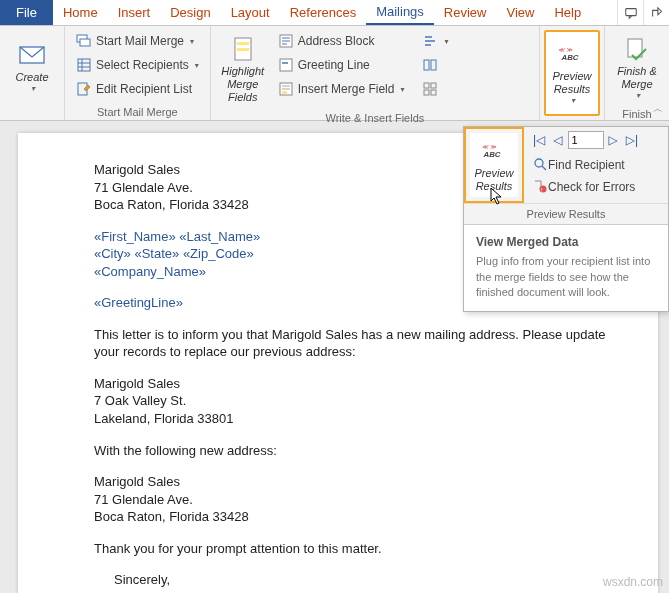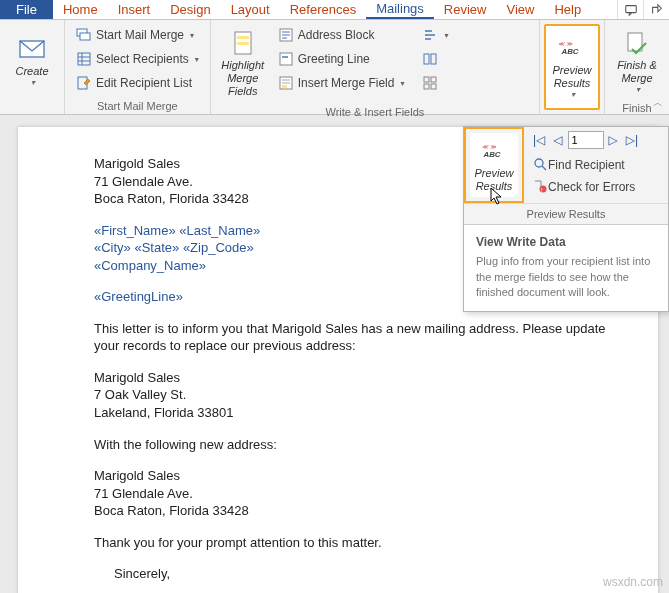--- a/index.html
+++ b/index.html
@@ -1,19 +1,19 @@
 <!DOCTYPE html>
 <html><head>
 <meta charset="utf-8">
 <style>
 * { margin: 0; padding: 0; box-sizing: border-box; font-family: "Segoe UI", Tahoma, sans-serif; }
 body { background: #fff; font-size: 12px; color: #333; width: 669px; }
 
 
-.tabs { display: flex; align-items: stretch; background: #fff; border-bottom: 1px solid #c5c5c5; height: 20px; }
+.tabs { display: flex; align-items: stretch; background: #fff; border-bottom: 1px solid #c5c5c5; height: 26px; }
 .tab-file { background: #2b579a; color: #fff; padding: 0 16px; display: flex; align-items: center; font-size: 13px; cursor: pointer; }
 .tab { padding: 0 10px; display: flex; align-items: center; font-size: 13px; color: #c2410c; cursor: pointer; }
 .tab.active { color: #2b579a; border-bottom: 2px solid #2b579a; font-weight: 400; }
 .tab-spacer { flex: 1; }
 .tab-icon { width: 26px; display: flex; align-items: center; justify-content: center; border-left: 1px solid #e0e0e0; color: #444; cursor: pointer; }
 
 
 .ribbon { display: flex; background: #f3f3f3; border-bottom: 1px solid #c5c5c5; height: 95px; position: relative; }
 .group { border-right: 1px solid #d8d8d8; padding: 4px 6px 2px; display: flex; flex-direction: column; }
 .group-body { flex: 1; display: flex; gap: 4px; }
@@ -339,18 +339,18 @@
               <text x="8" y="13" font-size="6" fill="#fff">!</text>
               <path d="M2 2 H8 V8" fill="none" stroke="#888"></path>
             </svg>
         </span>
         <span>Check for Errors</span>
       </div>
     </div>
   </div>
   <div class="panel-label">Preview Results</div>
   <div class="panel-tip">
-    <h4>View Write Data</h4>
+    <h4>View Merged Data</h4>
     <p>Plug info from your recipient list into the merge fields to see how the finished document will look.</p>
   </div>
 </div>
 
 <div class="watermark">wsxdn.com</div>
 
 </body></html>

